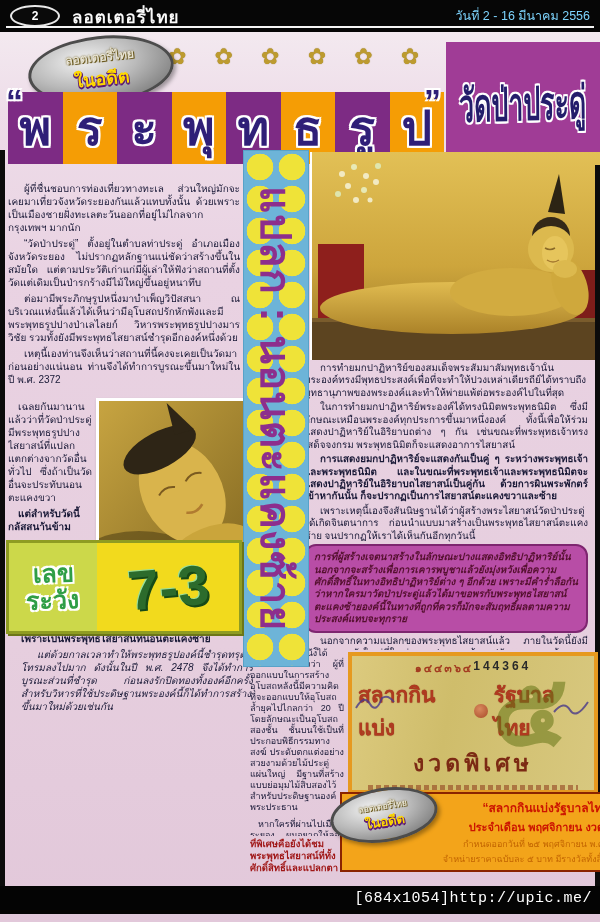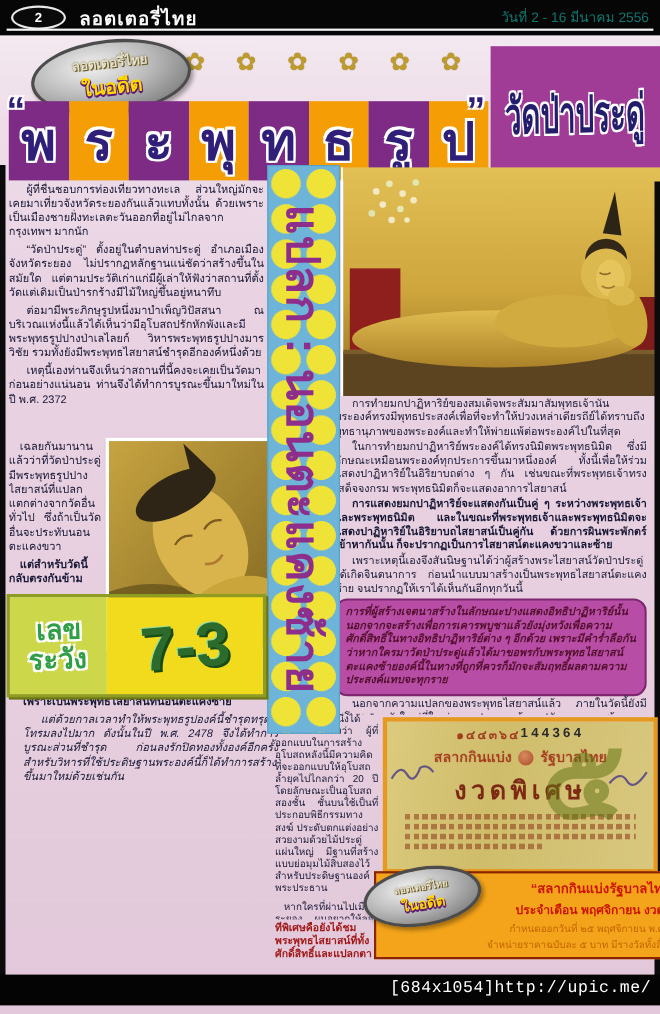--- a/index.html
+++ b/index.html
@@ -7,21 +7,21 @@
         font-family:"Liberation Sans",sans-serif;
         background:linear-gradient(180deg,#f5eef2 0%,#eedde9 12%,#e9d2e2 30%,#e6cede 70%,#e2c8da 100%);}
   .abs{position:absolute;}
 
   
   .topbar{left:0;top:0;width:600px;height:30px;background:#060606;border-bottom:2px solid #060606;}
   .toprule{left:6px;top:26px;width:588px;height:2px;background:#f4f4f4;}
   .pagenum{left:10px;top:5px;width:46px;height:18px;border:2px solid #e8e8e8;border-radius:50%;
            background:#0a0a0a;color:#fff;font-size:12px;font-weight:bold;display:flex;align-items:center;justify-content:center;}
   .brand{left:72px;top:3px;color:#fafafa;font-size:17px;font-weight:bold;letter-spacing:1px;}
-  .issuedate{right:10px;top:6px;color:#0f766e;font-size:12.5px;position:absolute;}
+  .issuedate{right:10px;top:6px;color:#7dd3fc;font-size:12.5px;position:absolute;}
 
   
   .ornaments{left:168px;top:44px;width:366px;font-size:22px;color:#bd9b2f;letter-spacing:11px;white-space:nowrap;
              text-shadow:0 0 1px #8a701c;}
 
   
   .logo{width:140px;height:62px;border-radius:50%;border:3px solid #4c4c4c;
         background:radial-gradient(ellipse at 38% 32%,#f2f2f2,#b9b9b9 45%,#7c7c7c 85%);
         display:flex;flex-direction:column;align-items:center;justify-content:center;box-shadow:2px 3px 4px rgba(0,0,0,.35);}
   .logo-top{left:28px;top:36px;transform:rotate(-6deg);}
@@ -56,21 +56,21 @@
   .banner-inner span{font-size:42px;font-weight:bold;color:#8d2e8d;letter-spacing:1px;white-space:nowrap;}
 
   
   figure{margin:0;}
   .photo-main{left:310px;top:152px;width:290px;height:208px;border-left:2px solid #fff;}
   .photo-head{left:96px;top:398px;width:160px;height:188px;border:3px solid #fff;box-shadow:1px 2px 3px rgba(0,0,0,.25);}
 
   
   .col{color:#181836;font-size:10px;line-height:1.3;text-align:justify;overflow:hidden;}
   .col p{margin:0 0 3px 0;text-indent:16px;}
-  .lcol-top{left:8px;top:166px;width:232px;height:230px;}
+  .lcol-top{left:8px;top:182px;width:232px;height:230px;}
   .lcol-narrow{left:8px;top:400px;width:84px;height:196px;font-size:10px;}
   .lcol-narrow p{text-indent:10px;}
   .p-bold{font-weight:bold;}
   .lcol-bottom{left:21px;top:632px;width:232px;height:250px;}
   .lead-bold{font-weight:bold;text-indent:0 !important;}
   .ital{font-style:italic;}
   .rcol{left:304px;top:362px;width:284px;height:288px;font-size:9.8px;line-height:1.27;}
   .rcol p{margin:0 0 2px 0;}
   .hl-box{background:#b84da6;border:2px solid #7e2670;border-radius:12px;padding:5px 8px;margin:3px 0 4px 0;
           color:#55102f;font-style:italic;font-weight:bold;text-indent:0 !important;}
@@ -88,21 +88,21 @@
   .warn-right span{font-size:56px;font-weight:800;color:#2c6b2c;transform:rotate(-5deg);
         text-shadow:2px 2px 0 #174a17,-1px -1px 0 #9adf9a;}
 
   
   .ticket{left:348px;top:652px;width:230px;height:128px;border:4px solid #e6991f;
           background:linear-gradient(100deg,#dcca7e,#cfbd6b 40%,#d8c87f);padding:3px 6px;overflow:hidden;z-index:2;}
   .t-serials{display:flex;justify-content:center;font-size:11px;}
   .t-sth{color:#a33b20;font-weight:bold;letter-spacing:2px;}
   .t-sar{color:#2a2a2a;font-weight:bold;letter-spacing:3px;font-size:12px;}
   .t-title{display:flex;justify-content:center;align-items:center;gap:6px;margin-top:1px;}
-  .t-title span{font-size:13px;font-weight:normal;color:#b03a20;text-shadow:0 0 1px #7c2812;}
+  .t-title span{font-size:21px;font-weight:bold;color:#b03a20;text-shadow:0 0 1px #7c2812;}
   .t-emblem{width:14px;height:14px;border-radius:50%;background:radial-gradient(circle at 40% 35%,#d98a5e,#a84a28);}
   .t-big{text-align:center;font-size:23px;font-weight:800;color:#7c2a14;letter-spacing:4px;margin-top:1px;}
   .t-row{height:5px;margin:4px 10px 0 10px;background:repeating-linear-gradient(90deg,rgba(140,55,25,.55) 0 5px,rgba(0,0,0,0) 5px 8px);}
   .t-wm{position:absolute;right:26px;top:2px;font-size:100px;line-height:1.05;font-weight:bold;color:rgba(100,116,22,.55);}
   .t-stamp{position:absolute;opacity:.8;}
 
   
   .caption{left:340px;top:792px;width:242px;height:66px;background:#f3a41a;border:2px solid #8a2400;
            padding:5px 4px 5px 86px;display:flex;flex-direction:column;justify-content:center;gap:1px;text-align:center;z-index:5;}
   .cap1{font-size:12px;font-weight:bold;color:#cc1400;}
@@ -237,21 +237,21 @@
   </figure>
 
   <div class="abs col lcol-top">
     <p>ผู้ที่ชื่นชอบการท่องเที่ยวทางทะเล ส่วนใหญ่มักจะเคยมาเที่ยวจังหวัดระยองกันแล้วแทบทั้งนั้น ด้วยเพราะเป็นเมืองชายฝั่งทะเลตะวันออกที่อยู่ไม่ไกลจากกรุงเทพฯ มากนัก</p>
     <p>“วัดป่าประดู่” ตั้งอยู่ในตำบลท่าประดู่ อำเภอเมือง จังหวัดระยอง ไม่ปรากฏหลักฐานแน่ชัดว่าสร้างขึ้นในสมัยใด แต่ตามประวัติเก่าแก่มีผู้เล่าให้ฟังว่าสถานที่ตั้งวัดแต่เดิมเป็นป่ารกร้างมีไม้ใหญ่ขึ้นอยู่หนาทึบ</p>
     <p>ต่อมามีพระภิกษุรูปหนึ่งมาบำเพ็ญวิปัสสนา ณ บริเวณแห่งนี้แล้วได้เห็นว่ามีอุโบสถปรักหักพังและมีพระพุทธรูปปางป่าเลไลยก์ วิหารพระพุทธรูปปางมารวิชัย รวมทั้งยังมีพระพุทธไสยาสน์ชำรุดอีกองค์หนึ่งด้วย</p>
     <p>เหตุนี้เองท่านจึงเห็นว่าสถานที่นี้คงจะเคยเป็นวัดมาก่อนอย่างแน่นอน ท่านจึงได้ทำการบูรณะขึ้นมาใหม่ในปี พ.ศ. 2372</p>
   </div>
   <div class="abs col lcol-narrow">
     <p>เฉลยกันมานานแล้วว่าที่วัดป่าประดู่มีพระพุทธรูปปางไสยาสน์ที่แปลกแตกต่างจากวัดอื่นทั่วไป ซึ่งถ้าเป็นวัดอื่นจะประทับนอนตะแคงขวา</p>
-    <p class="p-bold">แต่สำหรับวัดนี้กลับตรงกันข้าม</p>
+    <p class="p-bold">แต่สำหรับวัดนี้กลัสสนาันข้าม</p>
   </div>
 
   <div class="abs warn">
     <div class="warn-left">
       <span>เลข</span>
       <span>ระวัง</span>
     </div>
     <div class="warn-right">
       <span>7-3</span>
     </div>

